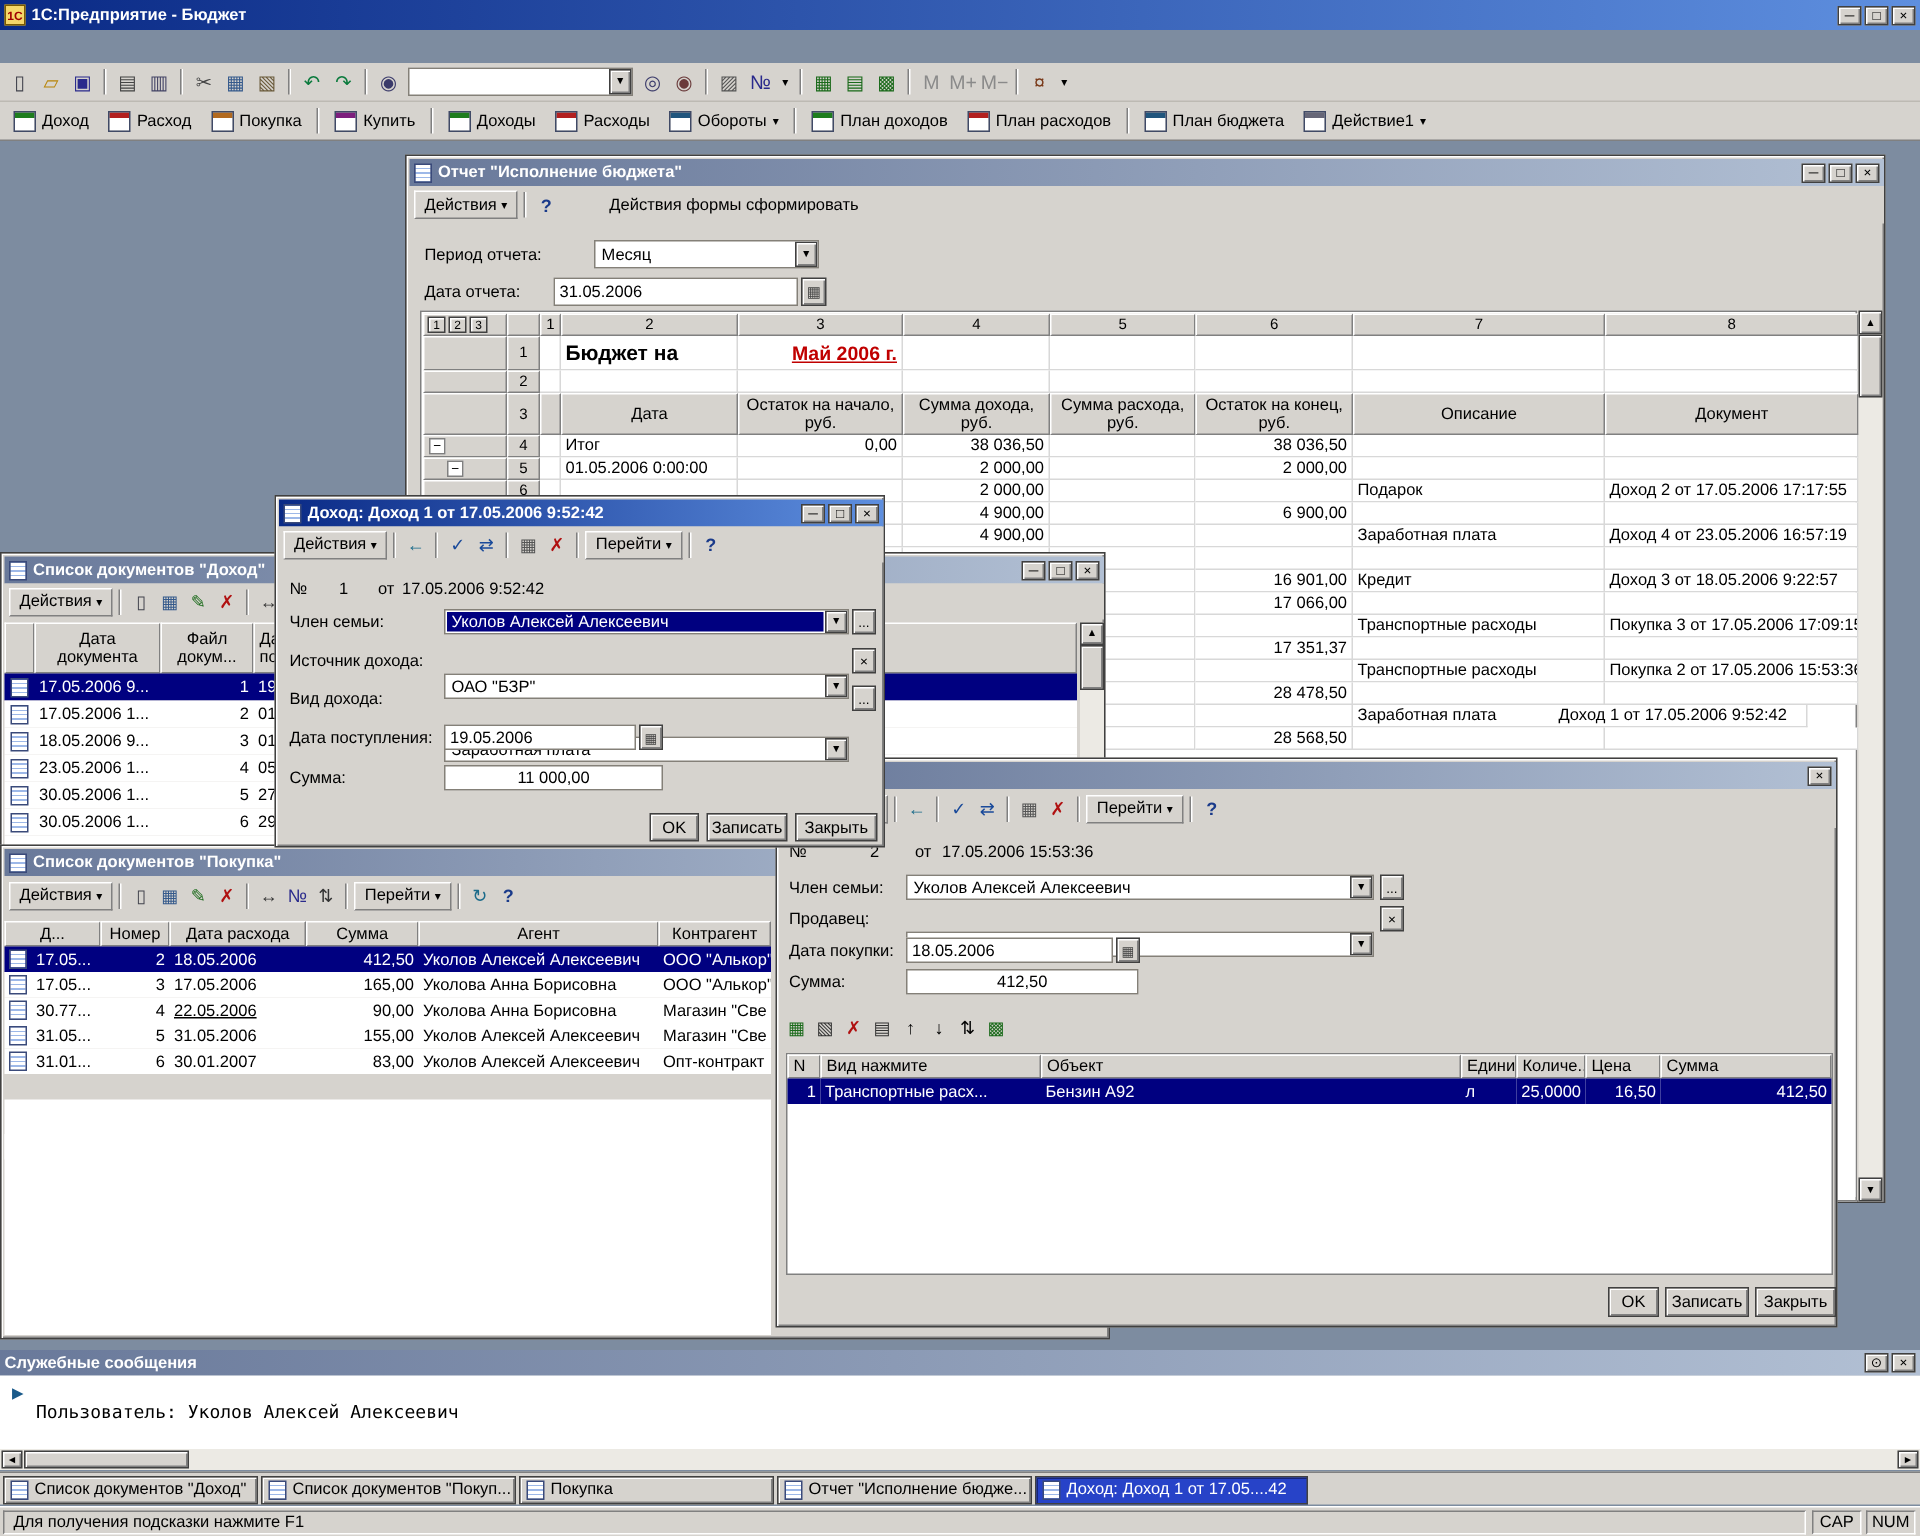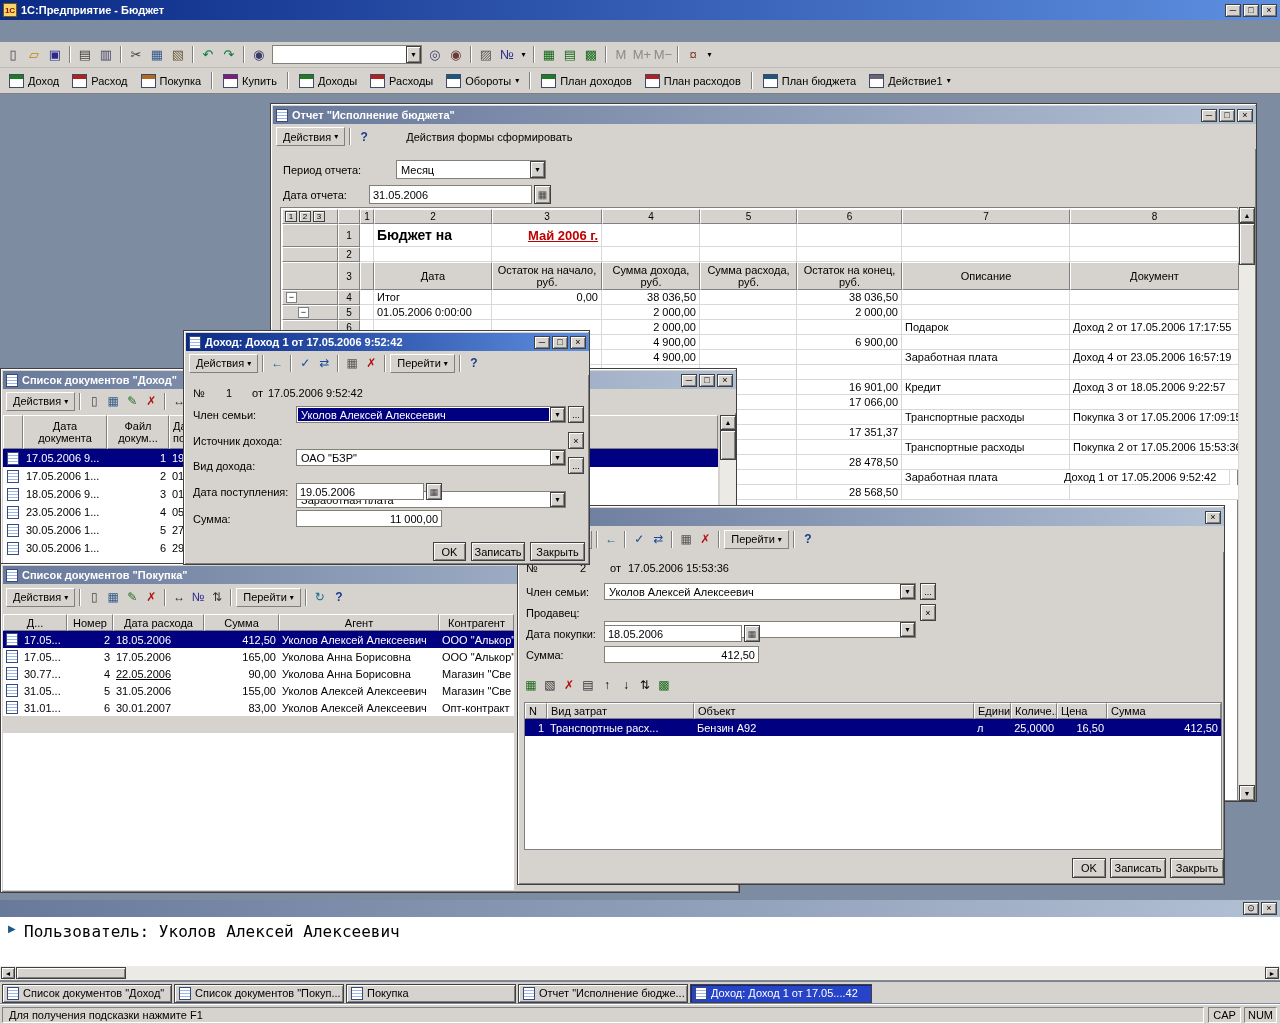--- a/index.html
+++ b/index.html
@@ -13,21 +13,21 @@
 .cap-in{background:linear-gradient(90deg,#69799a,#b2c0d4);color:#fff}
 .captxt{flex:1;overflow:hidden}
 .capbtns{display:flex;gap:2px;margin-left:auto}
 .capbtn{width:16px;height:13px;font-size:9px;line-height:11px;text-align:center;background:#d6d3ce;color:#000;border:1px solid #404040;box-shadow:inset 1px 1px 0 #fff,inset -1px -1px 0 #808080;font-weight:normal}
 .tbar{display:flex;align-items:center;gap:1px;padding:0 3px;background:#d6d3ce}
 .ddbtn{display:inline-flex;align-items:center;gap:3px;height:19px;padding:0 6px;border:1px solid;border-color:#fff #808080 #808080 #fff;background:#d6d3ce}
 .da{font-size:8px}
 .ti{display:inline-flex;align-items:center;justify-content:center;width:18px;height:19px;font-size:12px}
 .vsep{width:0;height:17px;border-left:1px solid #808080;border-right:1px solid #fff;margin:0 3px}
 .fld{display:flex;align-items:center;padding:0 3px;background:#fff;border:1px solid #848078;white-space:nowrap;overflow:hidden}
-.fldr{justify-content:flex-end}
+.fldr{justify-content:center}
 .combo{position:relative;background:#fff;border:1px solid #848078;overflow:hidden}
 .cval{position:absolute;left:1px;top:1px;bottom:1px;right:16px;display:flex;align-items:center;padding:0 3px;white-space:nowrap;overflow:hidden}
 .selval{background:#000080;color:#fff}
 .dd{position:absolute;right:0;top:0;bottom:0;width:15px;display:flex;align-items:center;justify-content:center;font-size:7px;background:#d6d3ce;border:1px solid #404040;box-shadow:inset 1px 1px 0 #fff,inset -1px -1px 0 #808080}
 .btn{background:#d6d3ce;border:1px solid #404040;box-shadow:inset 1px 1px 0 #fff,inset -1px -1px 0 #808080;display:flex;align-items:center;justify-content:center}
 .lbl{white-space:nowrap}
 .dicon{display:inline-block;width:12px;height:13px;background:repeating-linear-gradient(180deg,#fff 0 2px,#9db8e8 2px 3px);border:1px solid #3a4a7a;flex:none}
 .th{background:#d6d3ce;border:1px solid;border-color:#fff #808080 #808080 #fff;display:flex;align-items:center;justify-content:center;text-align:center;overflow:hidden}
 .thw{white-space:normal;line-height:12px;padding:0 2px}
 .rc{background:#fff;border-right:1px solid #d8d8d8;border-bottom:1px solid #d8d8d8;padding:0 3px;display:flex;align-items:center;white-space:nowrap;overflow:hidden}
@@ -362,21 +362,21 @@
           <div class="rc" style="position: absolute; left: 789px; top: 247px; width: 169px; height: 15px;"></div>
           <div class="gut" style="position: absolute; left: 1px; top: 262px; width: 56px; height: 15px;"></div>
           <div class="gut" style="position: absolute; left: 57px; top: 262px; width: 22px; height: 15px;">16</div>
           <div class="rc" style="position: absolute; left: 79px; top: 262px; width: 14px; height: 15px;"></div>
           <div class="rc" style="position: absolute; left: 93px; top: 262px; width: 118px; height: 15px;"></div>
           <div class="rc num" style="position: absolute; left: 211px; top: 262px; width: 110px; height: 15px;"></div>
           <div class="rc num" style="position: absolute; left: 321px; top: 262px; width: 98px; height: 15px;"></div>
           <div class="rc num" style="position: absolute; left: 419px; top: 262px; width: 97px; height: 15px;"></div>
           <div class="rc num" style="position: absolute; left: 516px; top: 262px; width: 105px; height: 15px;"></div>
           <div class="rc" style="position: absolute; left: 621px; top: 262px; width: 168px; height: 15px;">Заработная плата</div>
-          <div class="rc" style="position: absolute; left: 780px; top: 262px; width: 169px; height: 15px;">Доход 1 от 17.05.2006 9:52:42</div>
+          <div class="rc" style="position: absolute; left: 755px; top: 262px; width: 169px; height: 15px;">Доход 1 от 17.05.2006 9:52:42</div>
           <div class="gut" style="position: absolute; left: 1px; top: 277px; width: 56px; height: 15px;"></div>
           <div class="gut" style="position: absolute; left: 57px; top: 277px; width: 22px; height: 15px;">17</div>
           <div class="rc" style="position: absolute; left: 79px; top: 277px; width: 14px; height: 15px;"></div>
           <div class="rc" style="position: absolute; left: 93px; top: 277px; width: 118px; height: 15px;"></div>
           <div class="rc num" style="position: absolute; left: 211px; top: 277px; width: 110px; height: 15px;"></div>
           <div class="rc num" style="position: absolute; left: 321px; top: 277px; width: 98px; height: 15px;"></div>
           <div class="rc num" style="position: absolute; left: 419px; top: 277px; width: 97px; height: 15px;"></div>
           <div class="rc num" style="position: absolute; left: 516px; top: 277px; width: 105px; height: 15px;">28 568,50</div>
           <div class="rc" style="position: absolute; left: 621px; top: 277px; width: 168px; height: 15px;"></div>
           <div class="rc" style="position: absolute; left: 789px; top: 277px; width: 169px; height: 15px;"></div>
@@ -651,21 +651,21 @@
         <span class="ti" style="color:#333">▧</span>
         <span class="ti" style="color:#b01010">✗</span>
         <span class="ti" style="color:#333">▤</span>
         <span class="ti">↑</span>
         <span class="ti">↓</span>
         <span class="ti">⇅</span>
         <span class="ti" style="color:#1a6a1a">▩</span>
       </div>
       <div class="abs" style="left:6px;top:196px;width:698px;height:148px;background:#fff;border:1px solid #808080">
           <div class="th" style="position: absolute; left: 0px; top: 0px; width: 22px; height: 16px; justify-content: flex-start; padding: 0px 3px;">N</div>
-          <div class="th" style="position: absolute; left: 22px; top: 0px; width: 147px; height: 16px; justify-content: flex-start; padding: 0px 3px;">Вид затрат</div>
+          <div class="th" style="position: absolute; left: 22px; top: 0px; width: 147px; height: 16px; justify-content: flex-start; padding: 0px 3px;">Вид нажмите</div>
           <div class="th" style="position: absolute; left: 169px; top: 0px; width: 280px; height: 16px; justify-content: flex-start; padding: 0px 3px;">Объект</div>
           <div class="th" style="position: absolute; left: 449px; top: 0px; width: 37px; height: 16px; justify-content: flex-start; padding: 0px 3px;">Едини...</div>
           <div class="th" style="position: absolute; left: 486px; top: 0px; width: 46px; height: 16px; justify-content: flex-start; padding: 0px 3px;">Количе...</div>
           <div class="th" style="position: absolute; left: 532px; top: 0px; width: 50px; height: 16px; justify-content: flex-start; padding: 0px 3px;">Цена</div>
           <div class="th" style="position: absolute; left: 582px; top: 0px; width: 114px; height: 16px; justify-content: flex-start; padding: 0px 3px;">Сумма</div>
           <div class="ptc" style="position: absolute; left: 0px; top: 16px; width: 22px; height: 17px; justify-content: flex-end;">1</div>
           <div class="ptc" style="position: absolute; left: 22px; top: 16px; width: 147px; height: 17px;">Транспортные расх...</div>
           <div class="ptc" style="position: absolute; left: 169px; top: 16px; width: 280px; height: 17px;">Бензин А92</div>
           <div class="ptc" style="position: absolute; left: 449px; top: 16px; width: 37px; height: 17px;">л</div>
           <div class="ptc" style="position: absolute; left: 486px; top: 16px; width: 46px; height: 17px; justify-content: flex-end;">25,0000</div>
@@ -751,28 +751,29 @@
       <div class="abs btn" style="left:287px;top:211px;width:54px;height:19px">
           <span>Записать</span>
         </div>
       <div class="abs btn" style="left:346px;top:211px;width:55px;height:19px">
           <span>Закрыть</span>
         </div>
     </div>
   </div>
 
   <div class="abs cap cap-in" style="left:0;top:900px;width:1280px;height:17px">
+    <span class="captxt">Служебные сообщения</span>
     <span class="capbtns">
       <span class="capbtn">⊙</span>
       <span class="capbtn">×</span>
     </span>
   </div>
   <div class="abs" style="left:0;top:917px;width:1280px;height:49px;background:#fff">
     <span class="abs" style="left:8px;top:6px;color:#1a5a8a;font-size:10px">▶</span>
-    <span class="abs" style="left:24px;top:5px;font-family:'DejaVu Sans Mono',monospace;font-size:16px">Пользователь: Уколов Алексей Алексеевич</span>
+    <span class="abs" style="left:24px;top:17px;font-family:'DejaVu Sans Mono',monospace;font-size:12px">Пользователь: Уколов Алексей Алексеевич</span>
   </div>
   <div class="abs scroll" style="left:0;top:966px;width:1280px;height:14px">
     <div class="sarrow" style="left:1px;top:1px;width:14px;height:12px">◄</div>
     <div class="sthumb" style="left:16px;top:1px;width:110px;height:12px"></div>
     <div class="sarrow" style="left:1265px;top:1px;width:14px;height:12px">►</div>
   </div>
 
   <div class="abs face" style="left:0;top:981px;width:1280px;height:22px;border-top:1px solid #808080;display:flex;align-items:center;padding:1px 2px 0">
       <div class="tab">
         <div class="dicon"></div>

